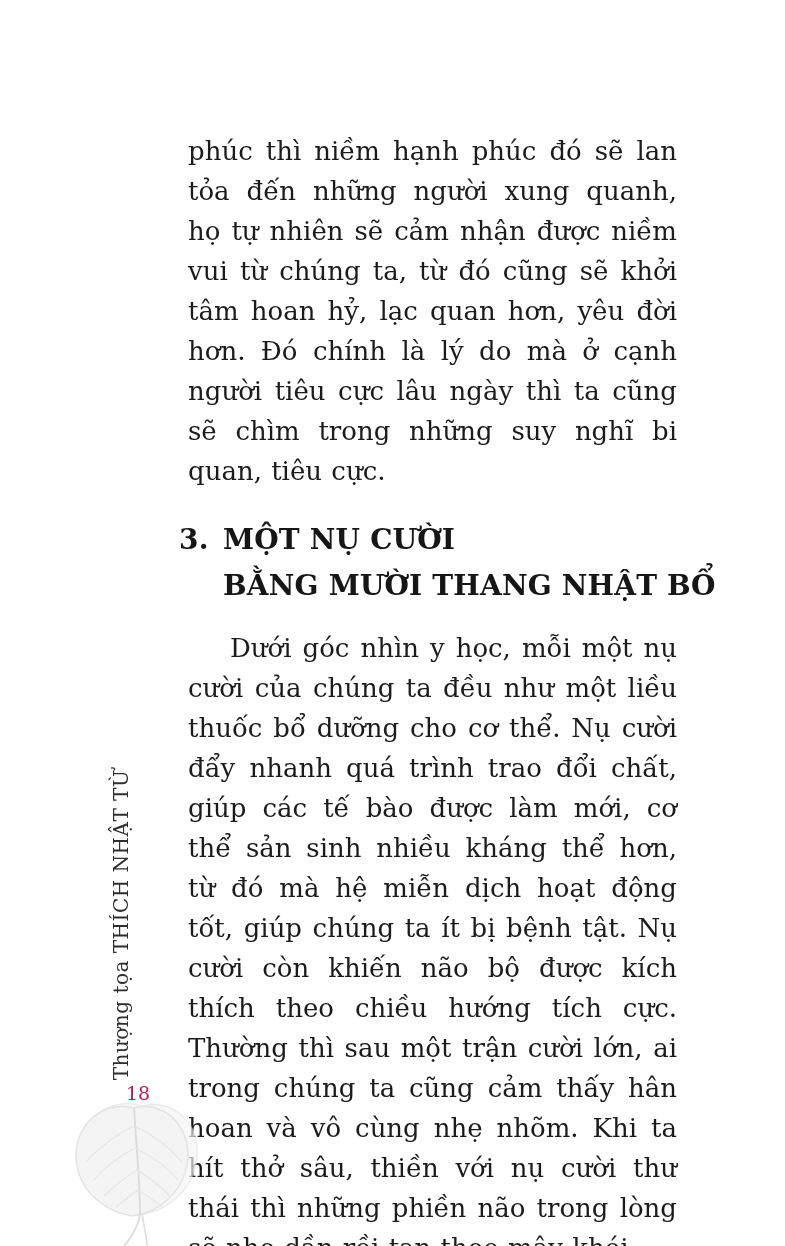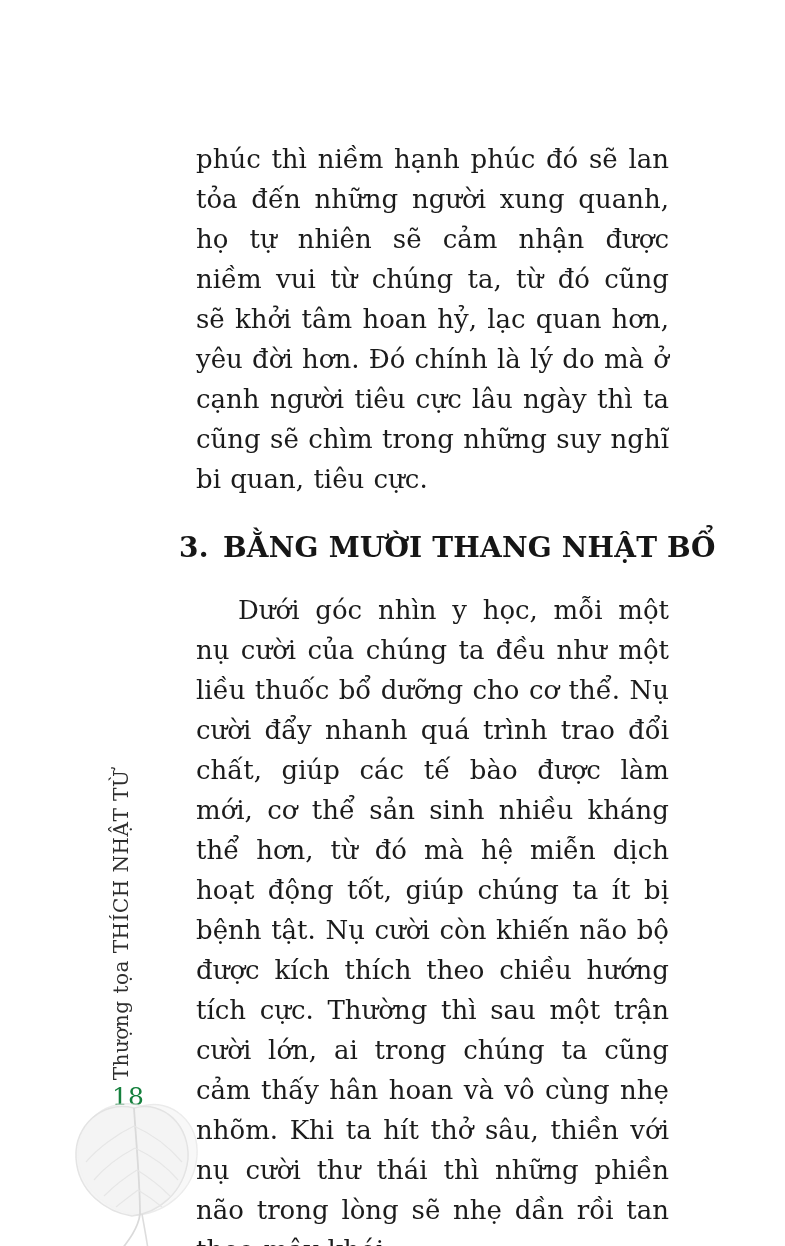--- a/index.html
+++ b/index.html
@@ -23,21 +23,21 @@
     position: absolute;
     left: 179px;
     top: 122px;
     width: 507px;
     color: #1b1b1b;
     font-size: 26px;
     line-height: 40px;
     text-align: justify;
   }
   .para {
-    margin: 17px;
+    margin: 9px;
     word-spacing: 1px;
   }
   .para.indented {
     text-indent: 42px;
   }
   .heading {
     display: flex;
     align-items: flex-start;
     margin: 26px 0 19px 0;
     font-weight: bold;
@@ -61,24 +61,24 @@
     top: 925px;
     transform: translate(-50%, -50%) rotate(-90deg);
     transform-origin: center center;
     white-space: nowrap;
     font-size: 20px;
     letter-spacing: 0.5px;
     color: #2e2e2e;
   }
   .page-number {
     position: absolute;
-    left: 112px;
+    left: 126px;
     top: 1082px;
-    font-size: 25px;
-    color: #15803d;
+    font-size: 19px;
+    color: #be185d;
   }
   .leaf-watermark {
     position: absolute;
     left: 62px;
     top: 1096px;
     width: 150px;
     height: 170px;
     opacity: 0.85;
   }
 </style>
@@ -87,20 +87,21 @@
 
 <div class="page">
 
   <div class="text-column">
 
     <p class="para">phúc thì niềm hạnh phúc đó sẽ lan tỏa đến những người xung quanh, họ tự nhiên sẽ cảm nhận được niềm vui từ chúng ta, từ đó cũng sẽ khởi tâm hoan hỷ, lạc quan hơn, yêu đời hơn. Đó chính là lý do mà ở cạnh người tiêu cực lâu ngày thì ta cũng sẽ chìm trong những suy nghĩ bi quan, tiêu cực.</p>
 
     <div class="heading">
       <span class="h-num">3.</span>
       <span class="h-title">
+        <span class="h-line">MỘT NỤ CƯỜI</span>
         <span class="h-line">BẰNG MƯỜI THANG NHẬT BỔ</span>
       </span>
     </div>
 
     <p class="para indented">Dưới góc nhìn y học, mỗi một nụ cười của chúng ta đều như một liều thuốc bổ dưỡng cho cơ thể. Nụ cười đẩy nhanh quá trình trao đổi chất, giúp các tế bào được làm mới, cơ thể sản sinh nhiều kháng thể hơn, từ đó mà hệ miễn dịch hoạt động tốt, giúp chúng ta ít bị bệnh tật. Nụ cười còn khiến não bộ được kích thích theo chiều hướng tích cực. Thường thì sau một trận cười lớn, ai trong chúng ta cũng cảm thấy hân hoan và vô cùng nhẹ nhõm. Khi ta hít thở sâu, thiền với nụ cười thư thái thì những phiền não trong lòng sẽ nhẹ dần rồi tan theo mây khói.</p>
 
   </div>
 
   <div class="sidebar-author">Thượng tọa THÍCH NHẬT TỪ</div>
 

